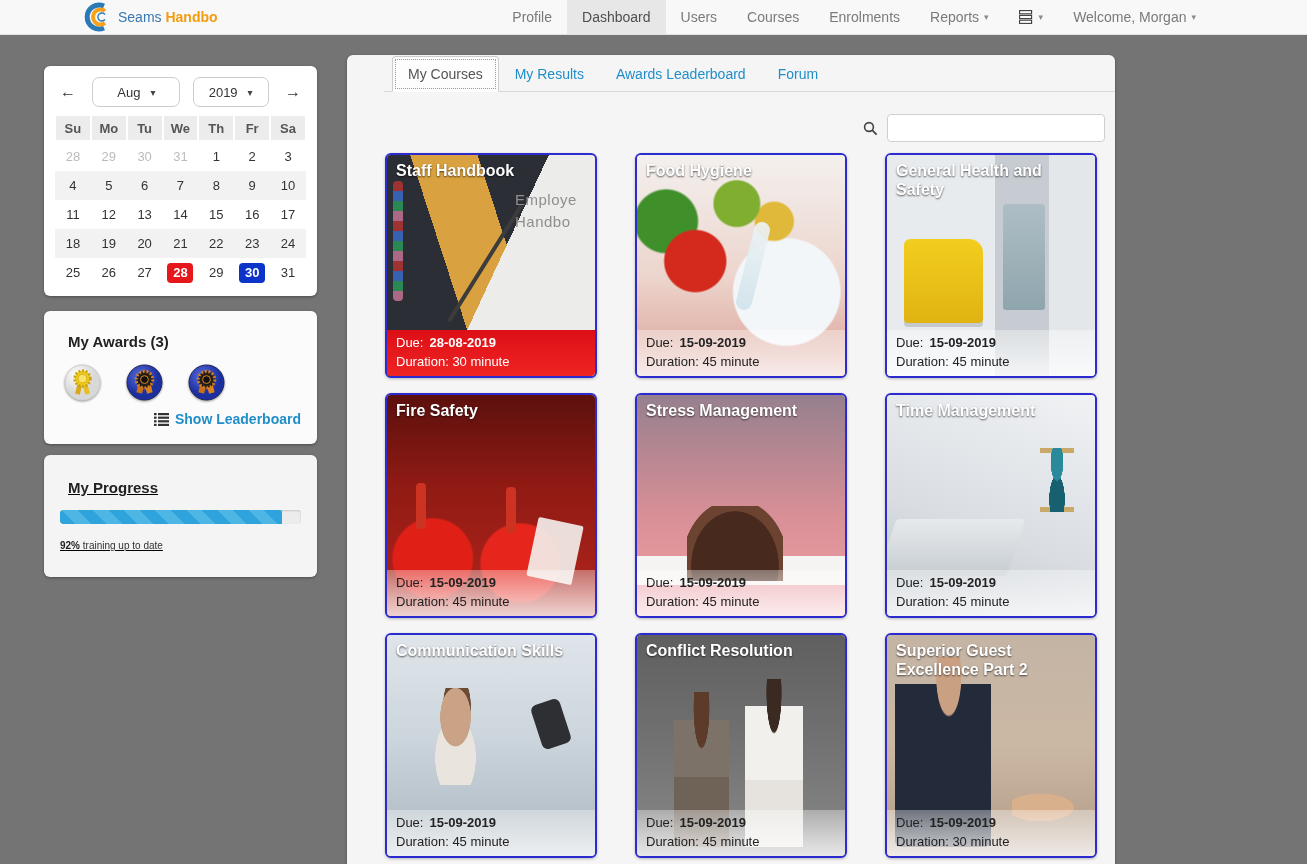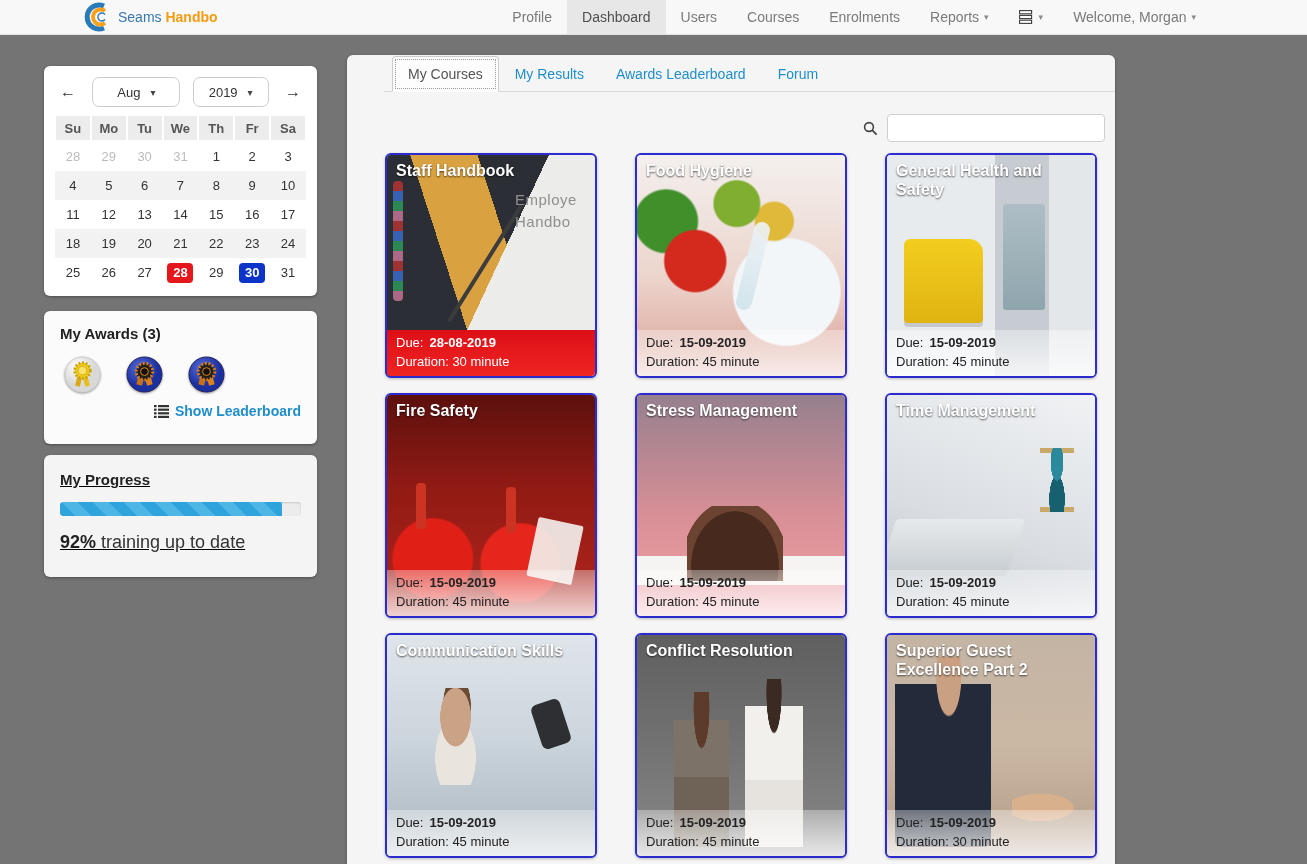--- a/index.html
+++ b/index.html
@@ -11,21 +11,21 @@
   .brand-text{font-size:14px;font-weight:bold;}
   .brand-text .b1{color:#3877b1;font-weight:normal;}
   .brand-text .b2{color:#f39c12;font-weight:bold;}
   .nav{position:absolute;right:96px;top:0;height:34px;display:flex;align-items:stretch;}
   .nav-item{display:flex;align-items:center;padding:0 15px;font-size:14px;color:#7a7a7a;cursor:pointer;white-space:nowrap;}
   .nav-item.active{background:#e7e7e7;color:#4f4f4f;}
   .caret{font-size:9px;color:#8a8a8a;margin-left:5px;}
 
   
   .panel{position:absolute;left:44px;width:273px;background:#fbfbfb;border-radius:6px;box-shadow:0 1px 3px rgba(0,0,0,.35);box-sizing:border-box;}
-  .panel h3{margin:0;font-size:15px;color:#222;}
+  .panel h3{margin:8px;font-size:15px;color:#222;}
 
   
   #calendar-panel{top:66px;height:230px;background:#fff;padding:9px 10px;}
   .cal-head{display:flex;align-items:center;justify-content:space-between;margin:2px 2px 7px 2px;}
   .cal-arrow{font-size:16px;font-weight:bold;color:#333;cursor:pointer;padding:0 4px;background:none;border:none;}
   .cal-select{display:flex;align-items:center;justify-content:center;gap:10px;border:1px solid #ccc;border-radius:7px;height:28px;font-size:13px;color:#333;background:#fff;cursor:pointer;}
   .cal-select.month{width:86px;}
   .cal-select.year{width:74px;}
   .sel-caret{font-size:10px;color:#444;}
   .cal-table{width:100%;border-collapse:collapse;font-size:13px;}
@@ -41,21 +41,21 @@
   #awards-panel{top:311px;height:133px;padding:14px 16px;}
   .award-row{display:flex;gap:25px;margin:14px 4px 10px 4px;}
   .award-badge{width:37px;height:37px;cursor:pointer;filter:drop-shadow(0 1px 1px rgba(0,0,0,.4));}
   .leader-row{display:flex;justify-content:flex-end;align-items:center;gap:6px;margin-top:8px;cursor:pointer;}
   .leader-link{color:#1f8ec9;font-weight:bold;font-size:14px;}
 
   
   #progress-panel{top:455px;height:122px;padding:16px 16px;background:#f4f4f4;text-decoration:underline;}
   .progress-track{margin-top:14px;height:14px;background:#ececec;border-radius:3px;box-shadow:inset 0 1px 2px rgba(0,0,0,.15);overflow:hidden;}
   .progress-fill{height:100%;border-radius:3px 0 0 3px;background:repeating-linear-gradient(45deg,#2fa4dc 0 11px,#4db6e5 11px 22px);}
-  .progress-text{margin-top:16px;font-size:18px;color:#333;}
+  .progress-text{margin-top:16px;font-size:10px;color:#333;}
   .progress-text b{color:#222;}
 
   
   #main-panel{position:absolute;left:347px;top:55px;width:768px;height:809px;background:#f5f5f6;border-radius:6px 6px 0 0;box-shadow:0 1px 3px rgba(0,0,0,.35);box-sizing:border-box;}
   .tabbar{display:flex;align-items:flex-end;height:36px;border-bottom:1px solid #d8d8d8;padding-left:8px;margin-left:37px;}
   .tab{padding:9px 15px;font-size:14px;color:#1f8ec9;cursor:pointer;border:1px solid transparent;border-radius:4px 4px 0 0;margin-bottom:-1px;}
   .tab.active{background:#fdfdfd;border-color:#ccc;border-bottom-color:#fdfdfd;color:#555;outline:1px dotted #999;outline-offset:-4px;}
   .search-row{display:flex;justify-content:flex-end;align-items:center;gap:9px;margin:22px 10px 0 0;}
   .search-input{width:218px;height:28px;border:1px solid #cfcfcf;border-radius:4px;background:#fff;box-sizing:border-box;padding:0 8px;font-size:13px;}
 

